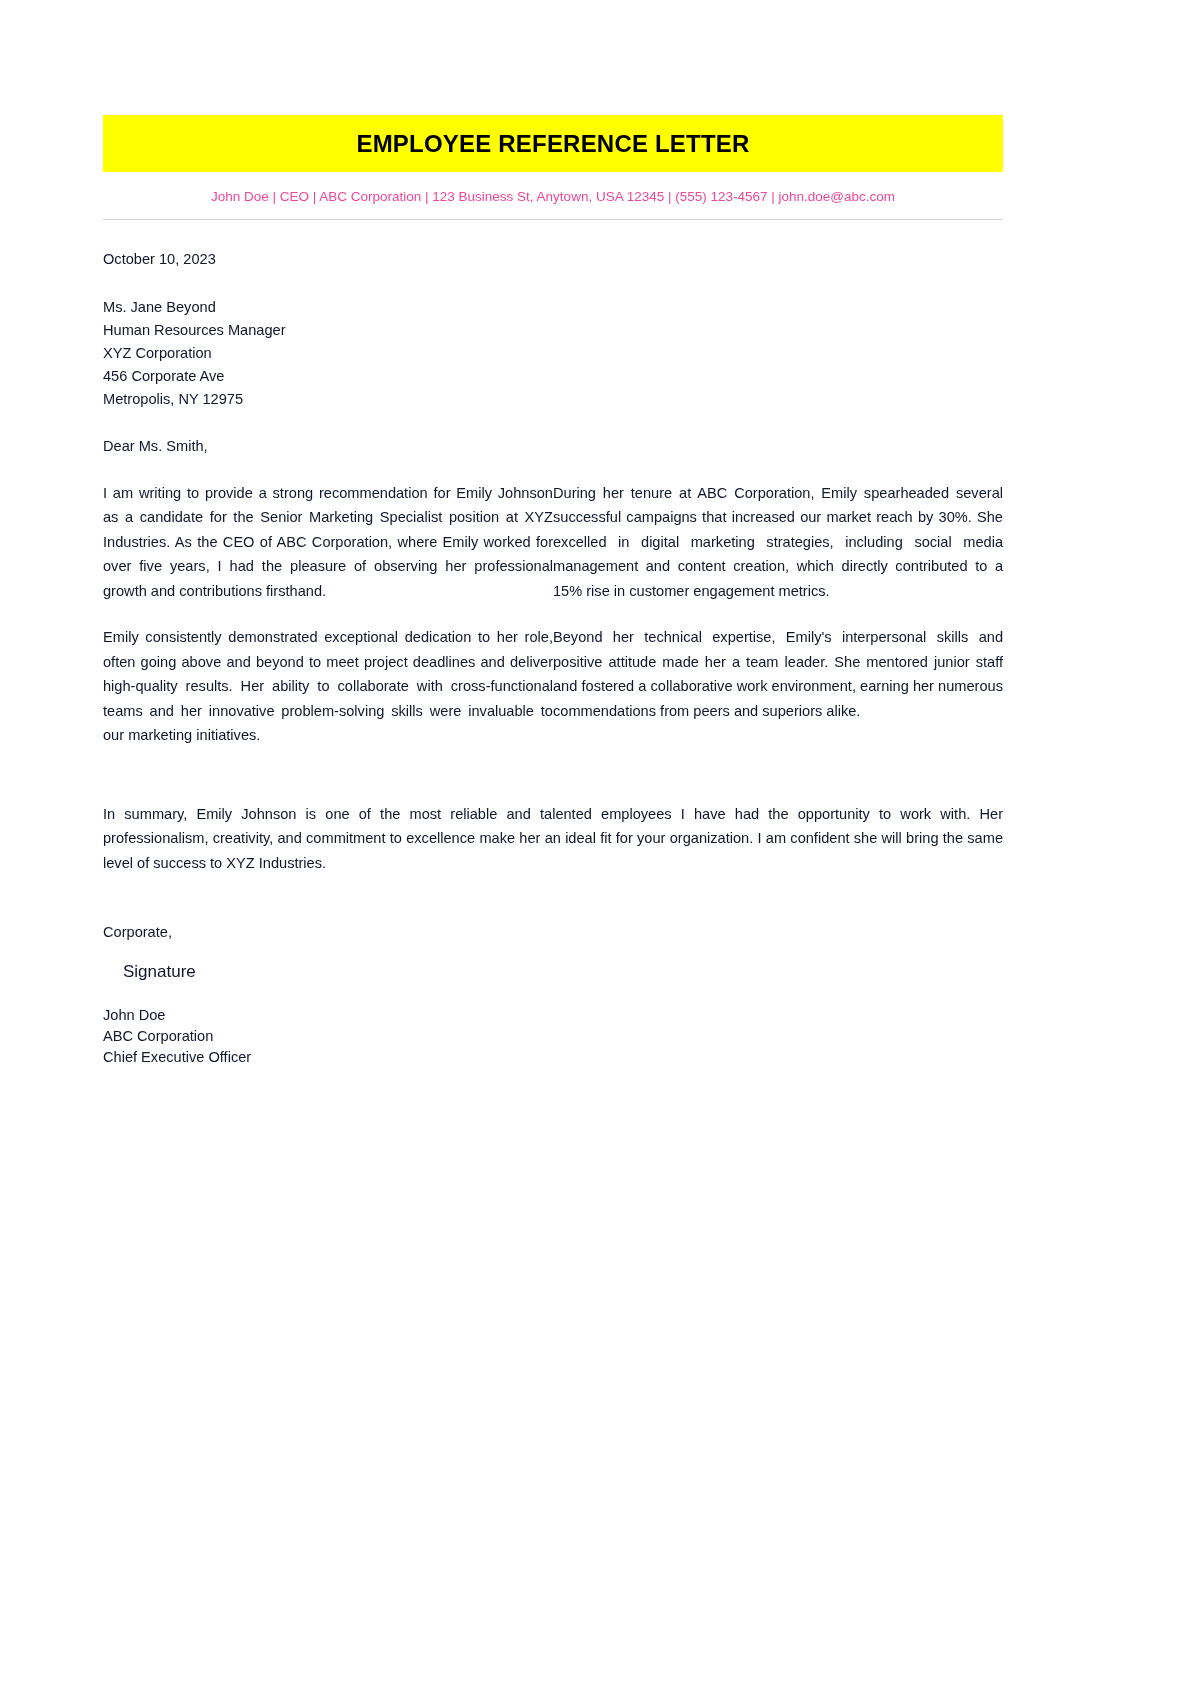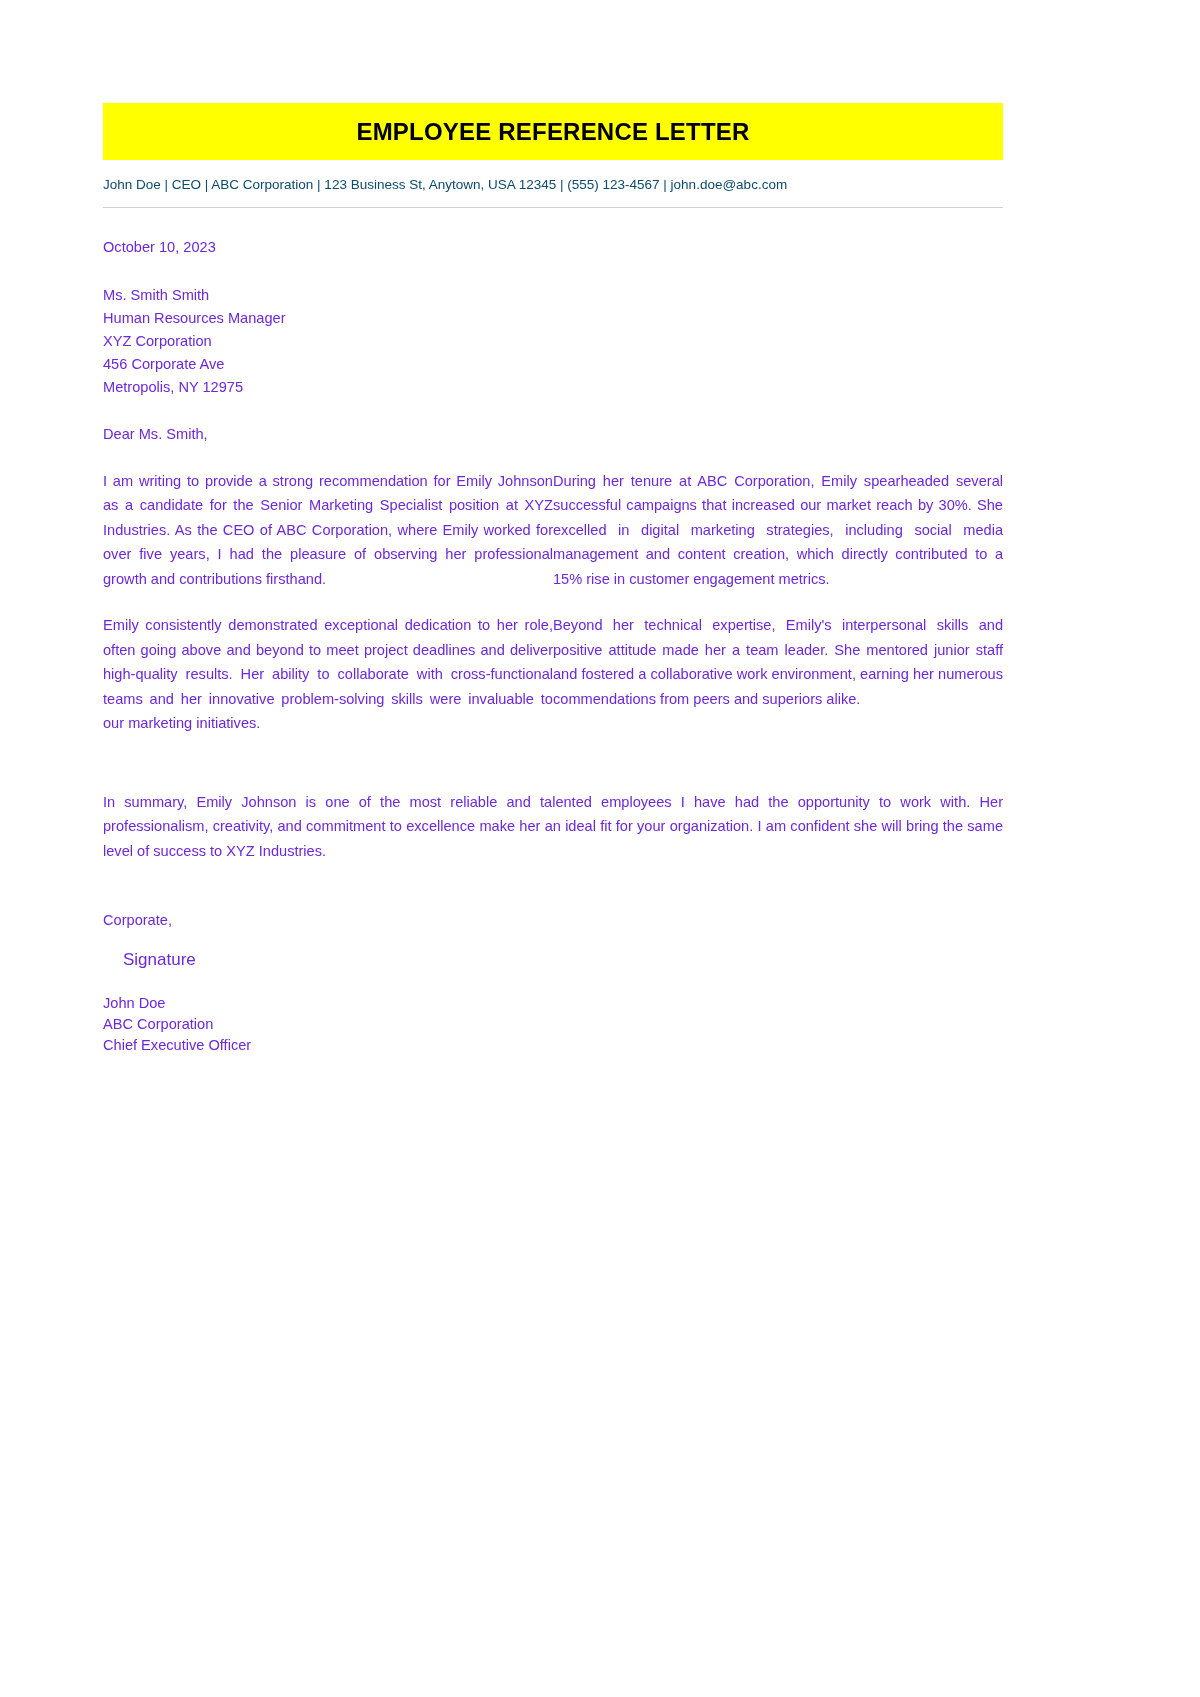--- a/index.html
+++ b/index.html
@@ -18,21 +18,21 @@
     position: relative;
     width: 1200px;
     height: 1697px;
     background: #ffffff;
     box-sizing: border-box;
     padding: 0;
   }
   .sheet {
     position: absolute;
     left: 103px;
-    top: 0;
+    top: 12px;
     width: 900px;
   }
 
   
   .title-banner {
     margin-top: 103px;
     background: #FFFF00;
     height: 57px;
     display: flex;
     align-items: center;
@@ -42,34 +42,35 @@
     font-size: 24px;
     font-weight: bold;
     letter-spacing: 0.2px;
     color: #000000;
     text-align: center;
     line-height: 1;
   }
 
   
   .contact-line {
+    text-align: center;
     font-size: 13.5px;
-    color: #0c4a6e;
+    color: #ec4899;
     padding-top: 17px;
     padding-bottom: 14px;
     border-bottom: 1px solid #cfcfcf;
     line-height: 1.2;
   }
 
   
   .letter {
     padding-top: 28px;
     font-size: 14.6px;
     line-height: 1.62;
-    color: #6d28d9;
+    color: #0f172a;
   }
   .date-line {
     margin-bottom: 24px;
   }
   .recipient-block {
     margin-bottom: 24px;
   }
   .recipient-block div {
     line-height: 1.58;
   }
@@ -132,21 +133,21 @@
       <div class="title-text">EMPLOYEE REFERENCE LETTER</div>
     </div>
 
     <div class="contact-line">John Doe | CEO | ABC Corporation | 123 Business St, Anytown, USA 12345 | (555) 123-4567 | john.doe@abc.com</div>
 
     <div class="letter">
 
       <div class="date-line">October 10, 2023</div>
 
       <div class="recipient-block">
-        <div>Ms. Smith Smith</div>
+        <div>Ms. Jane Beyond</div>
         <div>Human Resources Manager</div>
         <div>XYZ Corporation</div>
         <div>456 Corporate Ave</div>
         <div>Metropolis, NY 12975</div>
       </div>
 
       <div class="salutation">Dear Ms. Smith,</div>
 
       <div class="two-col">
         <div class="col">

